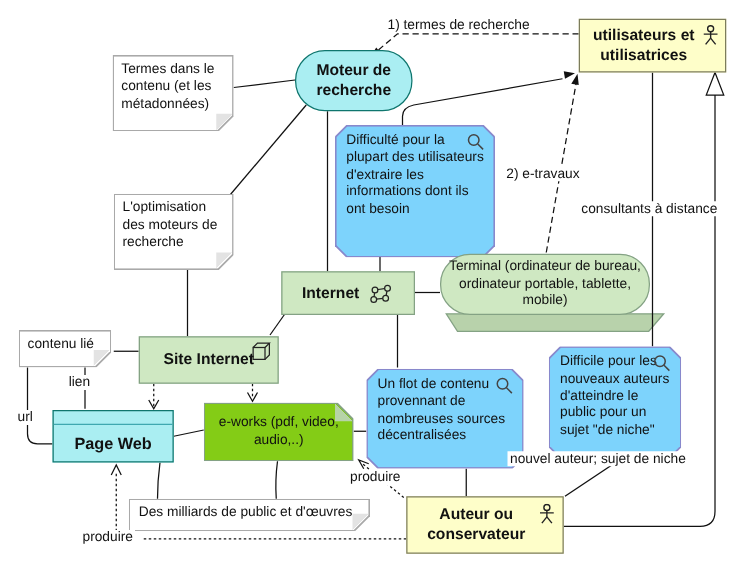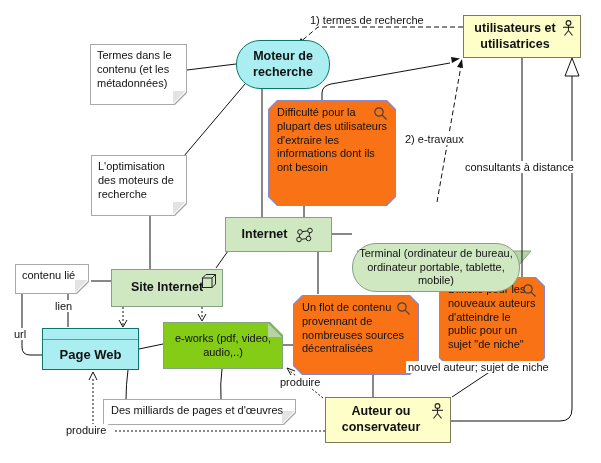--- a/index.html
+++ b/index.html
@@ -15,31 +15,31 @@
   .noteBR .fold{position:absolute;right:0;bottom:0;width:13px;height:13px;z-index:1;
                 background:linear-gradient(to bottom right,#e3e3e3 49.5%,rgba(0,0,0,0) 50%);}
   
   .noteTR{background:#84a284;clip-path:polygon(0 0,calc(100% - 13px) 0,100% 13px,100% 100%,0 100%);}
   .noteTR .inner{background:#84cc16;clip-path:polygon(0 0,calc(100% - 13px) 0,100% 13px,100% 100%,0 100%);
                  display:flex;align-items:center;justify-content:center;text-align:center;padding:2px 6px;}
   .noteTR .fold{position:absolute;right:0;top:0;width:14px;height:14px;z-index:1;
                 background:linear-gradient(to top right,#b7d3a8 49.5%,rgba(0,0,0,0) 50%);}
   
   .oct{background:#8888cc;clip-path:polygon(9px 0,calc(100% - 9px) 0,100% 9px,100% calc(100% - 9px),calc(100% - 9px) 100%,9px 100%,0 calc(100% - 9px),0 9px);}
-  .oct .inner{background:#f97316;clip-path:polygon(9px 0,calc(100% - 9px) 0,100% 9px,100% calc(100% - 9px),calc(100% - 9px) 100%,9px 100%,0 calc(100% - 9px),0 9px);
+  .oct .inner{background:#7dd3fc;clip-path:polygon(9px 0,calc(100% - 9px) 0,100% 9px,100% calc(100% - 9px),calc(100% - 9px) 100%,9px 100%,0 calc(100% - 9px),0 9px);
               padding:5px 6px 0 8px;}
   .oct .micon{position:absolute;top:6px;right:8px;z-index:3;}
   
   .green{background:#cfe8c2;border:1px solid #84a284;}
   .yellow{background:#fefec9;border:1px solid #7c7c5c;}
   .cyan{background:#aaeef2;border:1px solid #0f766e;}
   .center{display:flex;align-items:center;justify-content:center;text-align:center;}
   .bold{font-weight:bold;font-size:12.5px;}
   .ellipse{border-radius:24px;border-width:1.5px;}
-  .bubble{border-radius:24px;margin-top:40px;}
+  .bubble{border-radius:24px;}
   .cicon{position:absolute;z-index:3;}
   .elabel{position:absolute;z-index:3;background:#fff;padding:0 2px;font-size:11px;white-space:nowrap;}
   #n-pageweb .bar{height:10px;border-bottom:1px solid #3fa8b0;}
   #n-pageweb .title{height:30px;display:flex;align-items:center;justify-content:center;font-weight:bold;font-size:13px;}
   #n-utilisateurs .txt,#n-auteur .txt{padding-right:14px;}
   
   #n-termes{left:90px;top:44px;width:97px;height:61px;}
   #n-moteur{left:236px;top:40px;width:94px;height:49px;}
   #n-utilisateurs{left:463px;top:15px;width:118px;height:43px;}
   #n-difficulte{left:268px;top:100px;width:128px;height:106px;}
@@ -132,21 +132,21 @@
   </div>
   <div class="shape noteBR" id="n-contenu-lie">
     <div class="inner">
         <div class="fold"></div>
       <div class="txt">contenu lié</div>
       </div>
   </div>
   <div class="shape noteBR" id="n-milliards">
     <div class="inner">
         <div class="fold"></div>
-      <div class="txt">Des milliards de pages et d'œuvres</div>
+      <div class="txt">Des milliards de public et d'œuvres</div>
       </div>
   </div>
 
   <div class="shape cyan ellipse center bold" id="n-moteur">
     <div class="txt">Moteur de recherche</div>
   </div>
 
   <div class="shape yellow center bold" id="n-utilisateurs">
     <svg class="cicon" style="right:5px;top:4px;" width="13" height="17" viewBox="0 0 13 17">
       <g stroke="#222" stroke-width="1.1" fill="none">

